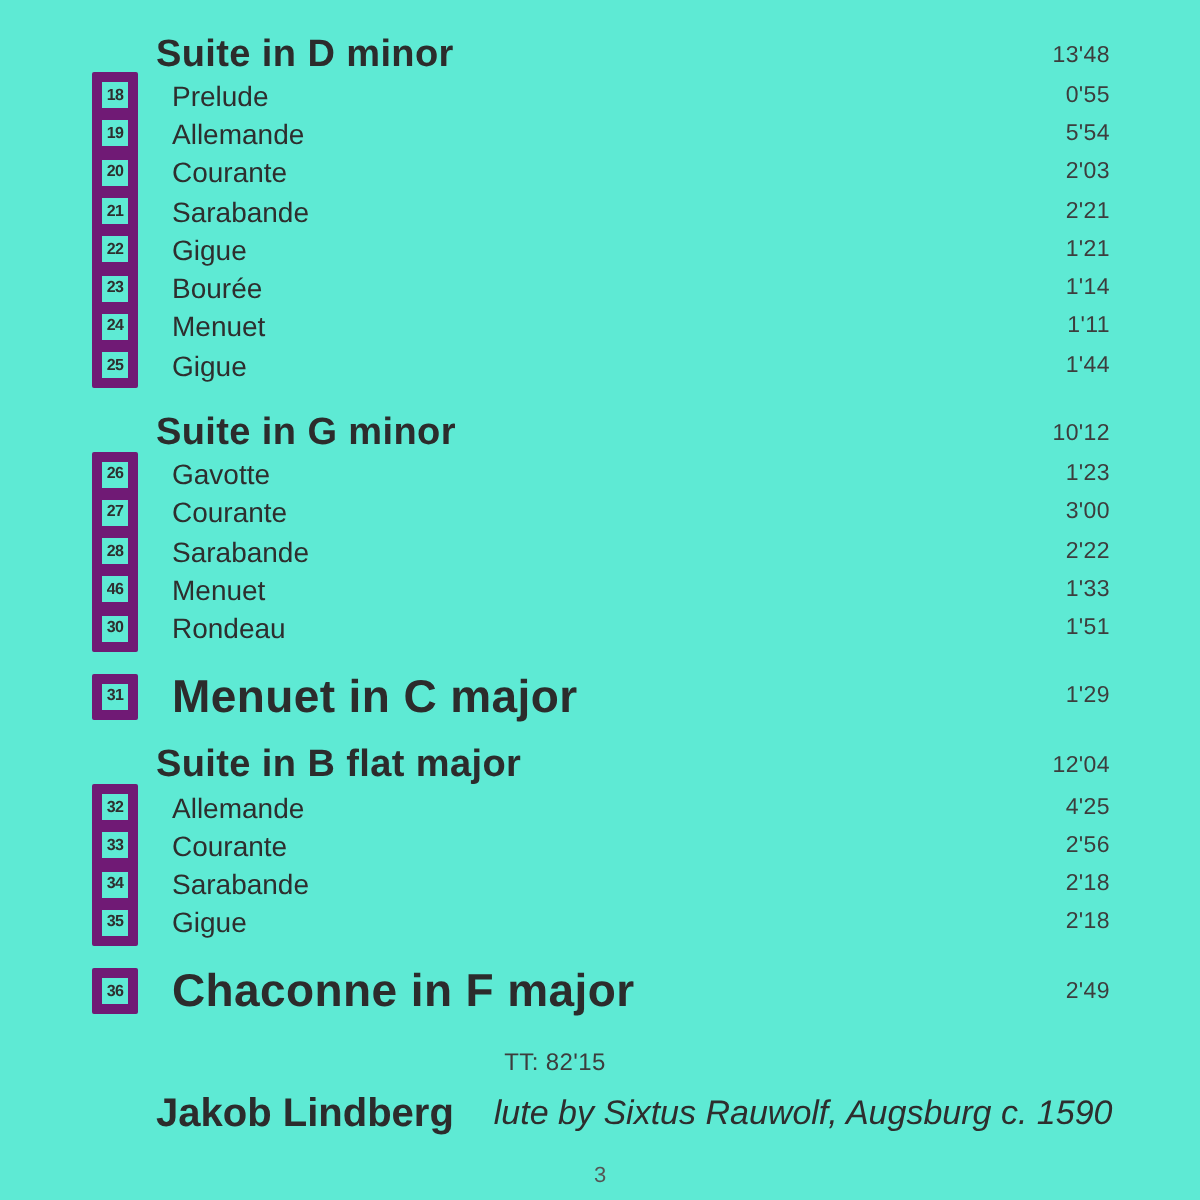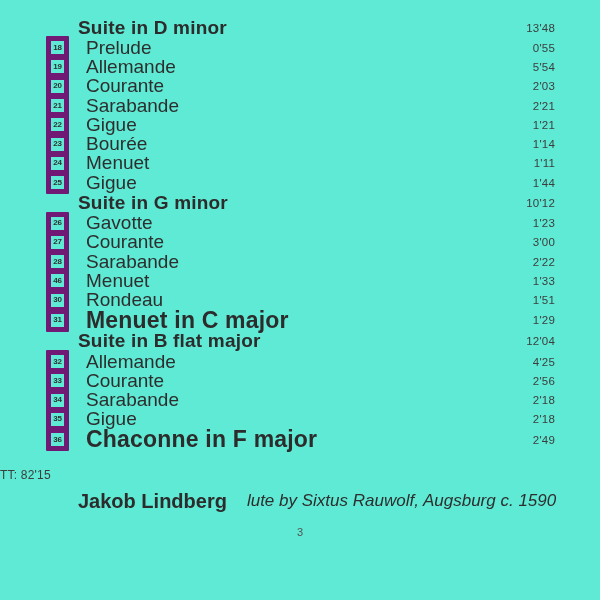--- a/index.html
+++ b/index.html
@@ -19,21 +19,21 @@
   }
   .row {
     display:flex;
     align-items:center;
     padding-right:45px;
     box-sizing:border-box;
   }
   
   .header-row { height:21px; }
   .section { margin-top:0; }
-  .section + .section { }
+  .section + .section { margin-top:14px; }
   .suite-title {
     font-size:19px;
     font-weight:700;
     letter-spacing:0.2px;
     color:#2c2c2c;
     white-space:nowrap;
   }
   .header-row.no-num { padding-left:78px; }
   
   .track-row { height:19.3px; }
@@ -46,21 +46,21 @@
     box-sizing:content-box;
     display:flex; align-items:center; justify-content:center;
     font-size:8px;
     font-weight:700;
     color:#2e2e2e;
     line-height:1;
     letter-spacing:-0.3px;
   }
   .track-name {
     margin-left:17px;
-    font-size:19px;
+    font-size:14px;
     color:#2e2e2e;
     white-space:nowrap;
   }
   .single-title {
     margin-left:17px;
     font-size:23px;
     font-weight:700;
     letter-spacing:0.2px;
     color:#2c2c2c;
     white-space:nowrap;
@@ -70,21 +70,21 @@
     font-size:11.5px;
     color:#3d3d3d;
     letter-spacing:0.2px;
     white-space:nowrap;
   }
   .header-time { font-size:11.5px; }
   
   .tt-row {
     margin-top:14px;
     height:22px;
-    display:flex; align-items:center; justify-content:flex-start;
+    display:flex; align-items:center; justify-content:center;
     padding-right:45px;
   }
   .tt-label { font-size:12px; color:#3d3d3d; letter-spacing:0.2px; }
   .credit-row {
     margin-top:2px;
     height:26px;
     display:flex; align-items:center;
     padding-left:78px;
   }
   .artist {

